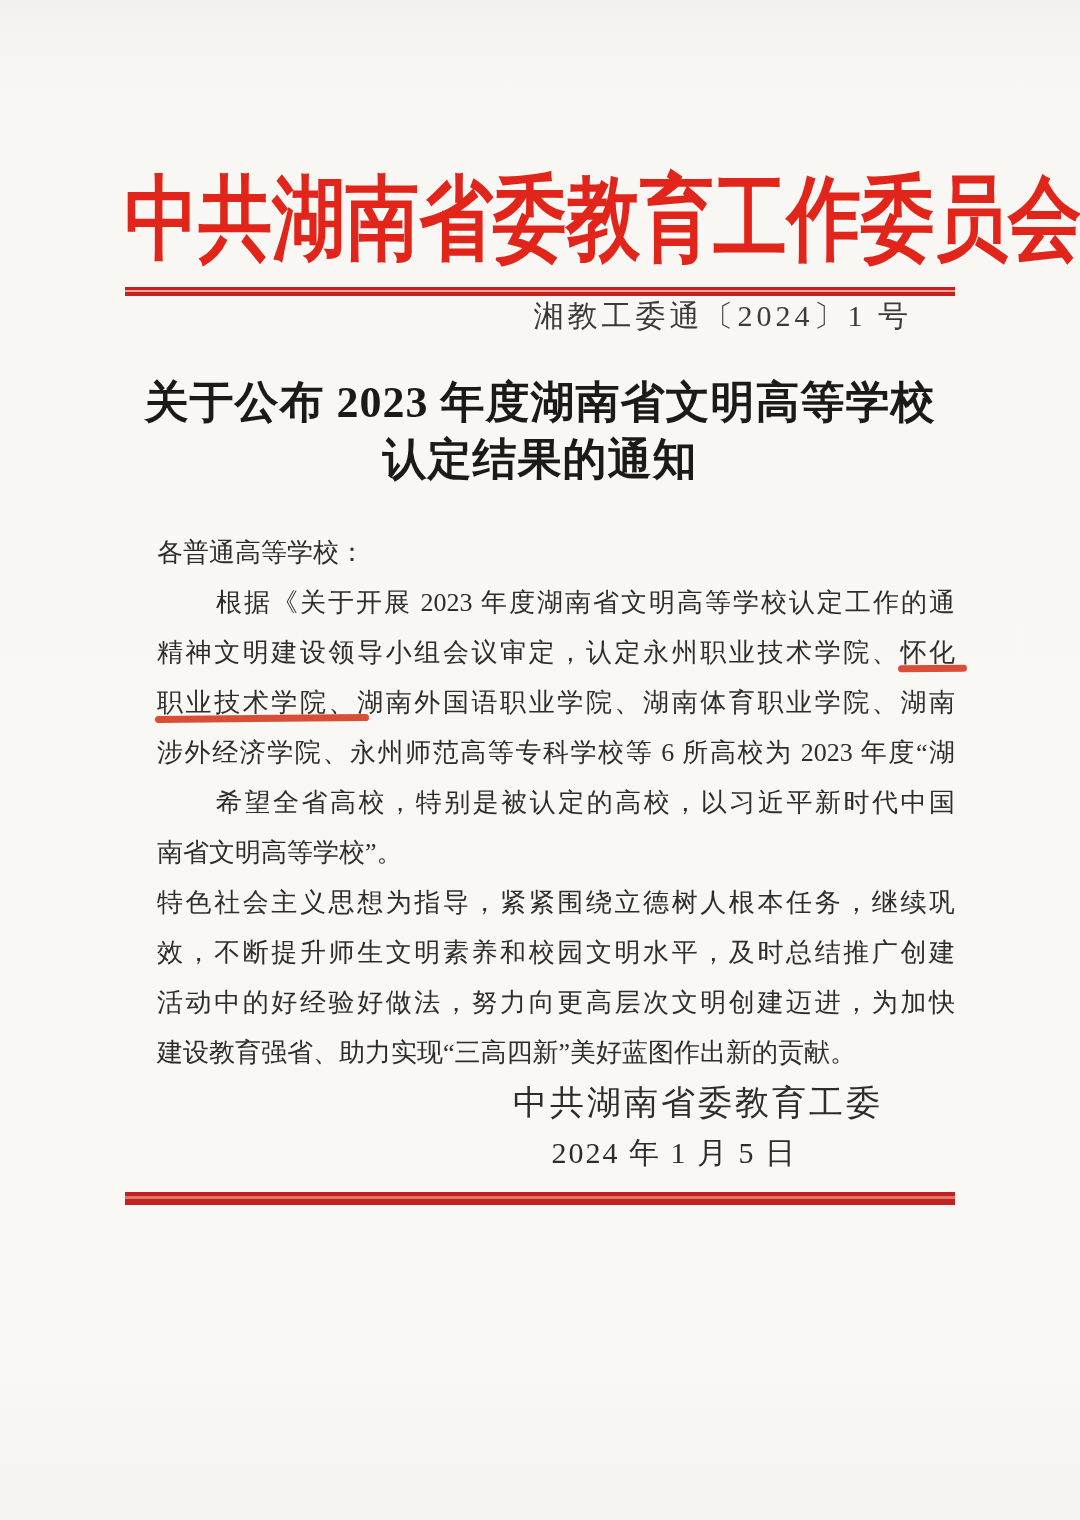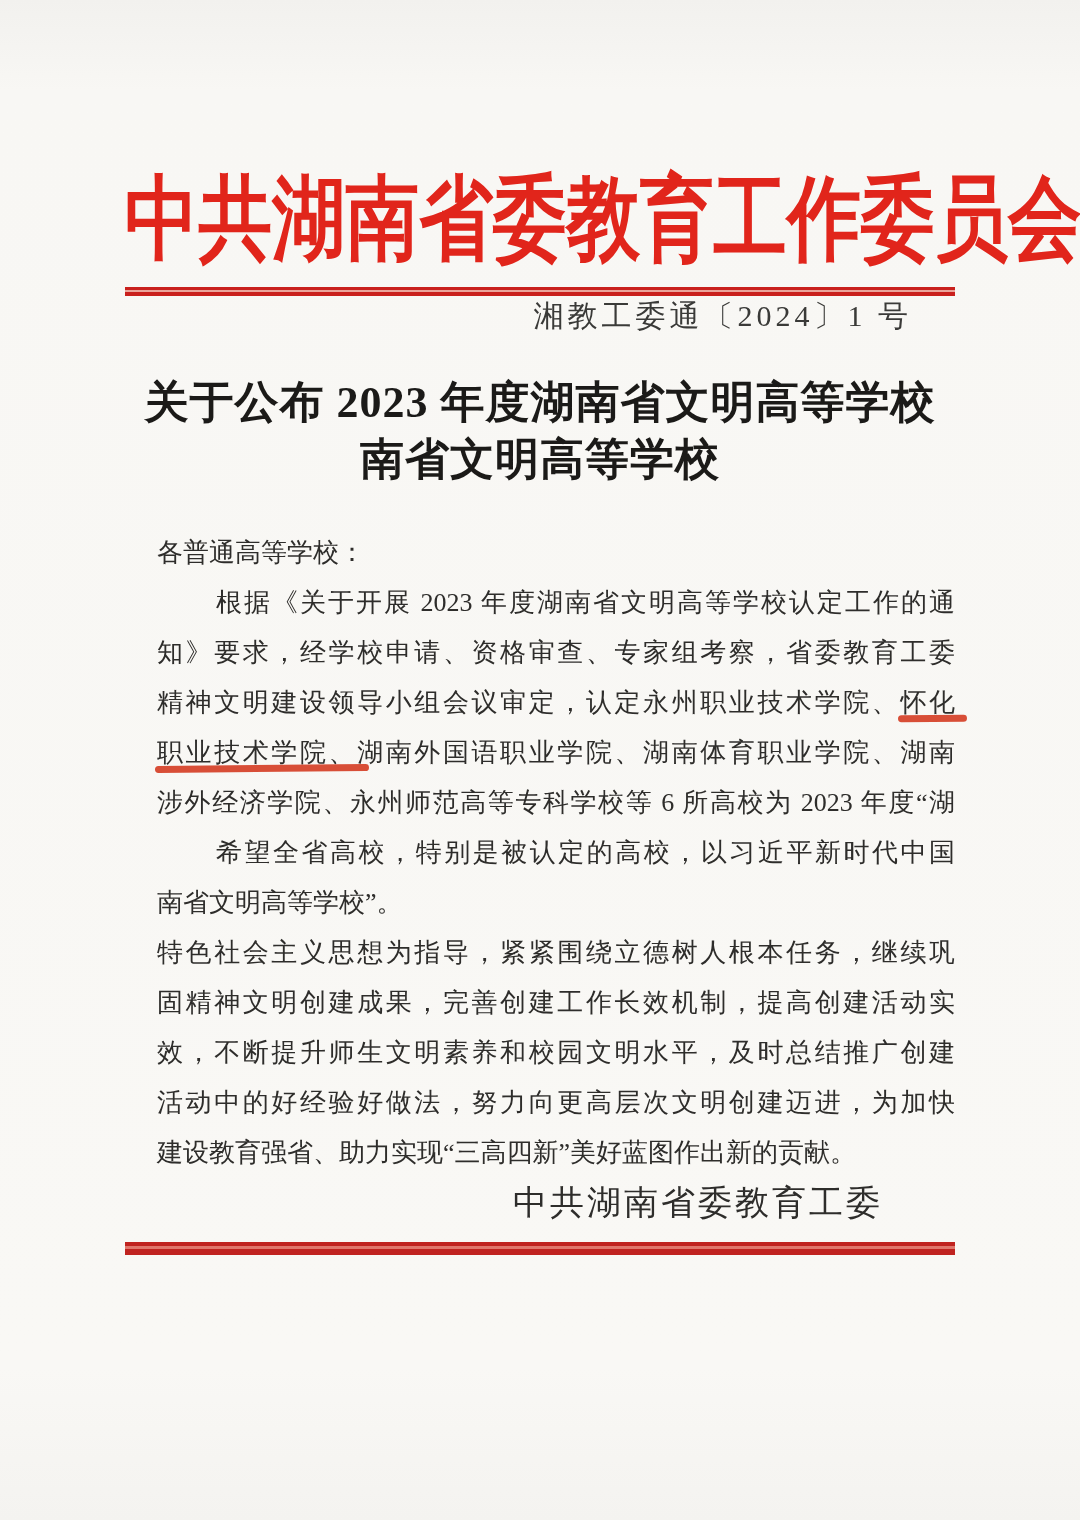--- a/index.html
+++ b/index.html
@@ -78,32 +78,29 @@
   <div class="content">
 
     <div class="org-title">中共湖南省委教育工作委员会</div>
 
     <div class="red-rule"></div>
 
     <div class="doc-number">湘教工委通〔2024〕1 号</div>
 
     <div class="doc-title">
       <div>关于公布 2023 年度湖南省文明高等学校</div>
-      <div>南省文明高等学校</div>
+      <div>认定结果的通知</div>
     </div>
 
     <div class="body">
 
       <div class="bl">各普通高等学校：</div>
 
       <div class="bl j ind">
         <span>根据《关于开展 2023 年度湖南省文明高等学校认定工作的通</span>
-      </div>
-      <div class="bl j">
-        <span>知》要求，经学校申请、资格审查、专家组考察，省委教育工委</span>
       </div>
       <div class="bl j">
         <span>精神文明建设领导小组会议审定，认定永州职业技术学院、</span><span class="ul">怀化</span>
       </div>
       <div class="bl j">
         <span class="ul">职业技术学院、</span><span>湖南外国语职业学院、湖南体育职业学院、湖南</span>
       </div>
       <div class="bl j">
         <span>涉外经济学院、永州师范高等专科学校等 6 所高校为 2023 年度“湖</span>
       </div>
@@ -111,33 +108,31 @@
         <span>希望全省高校，特别是被认定的高校，以习近平新时代中国</span>
       </div>
 
       <div class="bl">
         <span>南省文明高等学校”。</span>
       </div>
       <div class="bl j">
         <span>特色社会主义思想为指导，紧紧围绕立德树人根本任务，继续巩</span>
       </div>
       <div class="bl j">
-        <span>固精神文明创建成果，完善创建工作长效机制，提高创建活动实</span>
-      </div>
-      <div class="bl j">
         <span>效，不断提升师生文明素养和校园文明水平，及时总结推广创建</span>
       </div>
       <div class="bl j">
         <span>活动中的好经验好做法，努力向更高层次文明创建迈进，为加快</span>
       </div>
       <div class="bl">
         <span>建设教育强省、助力实现“三高四新”美好蓝图作出新的贡献。</span>
       </div>
 
     </div>
 
     <div class="sign-org">中共湖南省委教育工委</div>
+    <div class="sign-date">2024 年 1 月 5 日</div>
 
 
     <div class="red-rule bottom"></div>
 
   </div>
 </div>
 
 </body></html>

